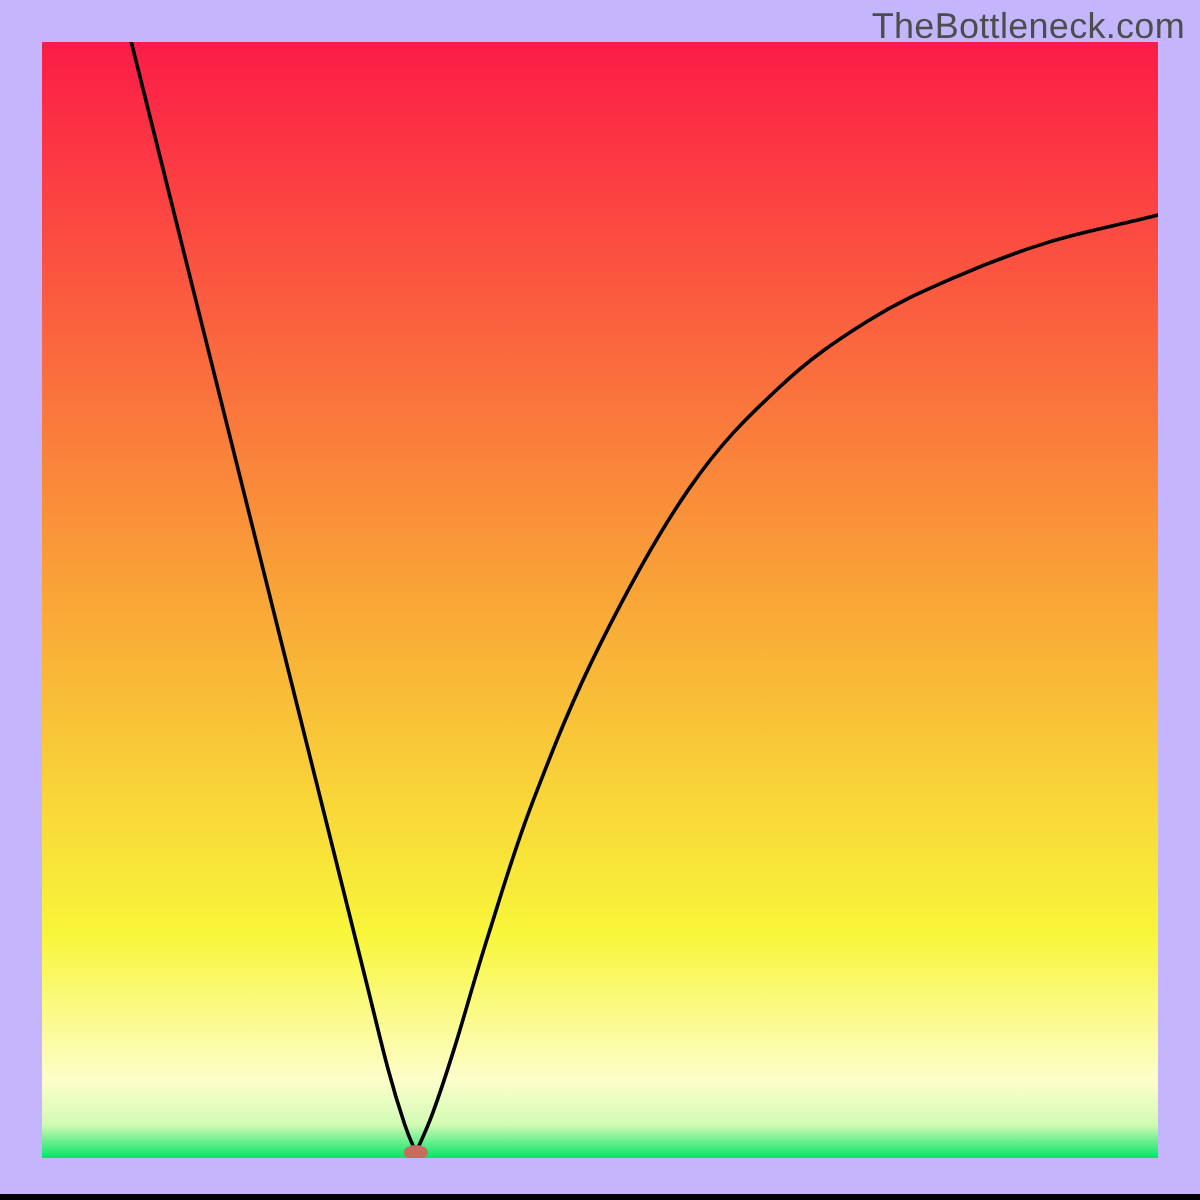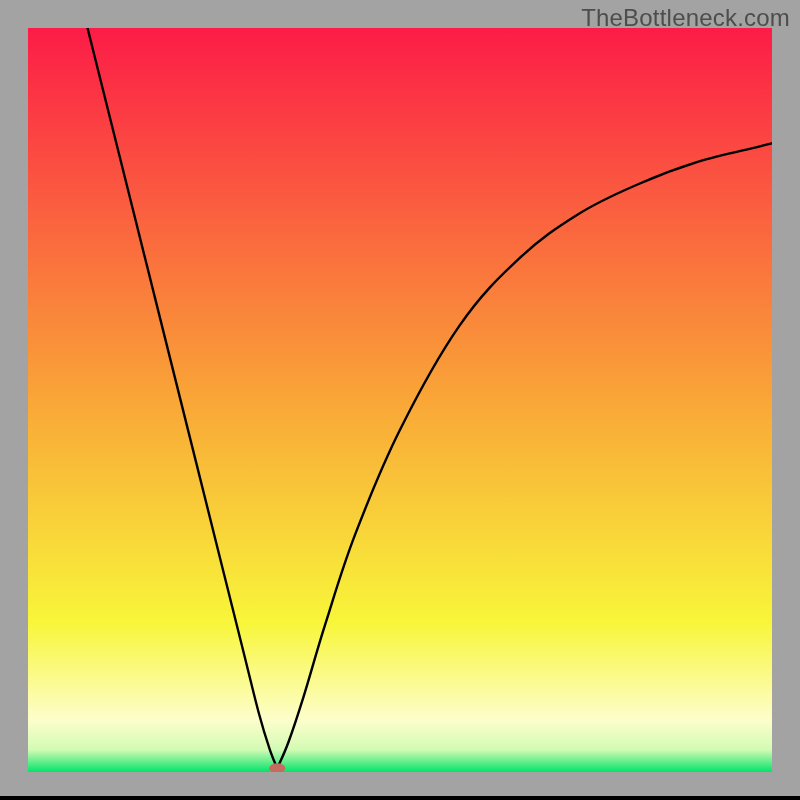--- a/index.html
+++ b/index.html
@@ -8,21 +8,21 @@
     width: 800px;
     height: 800px;
     background: #000;
     overflow: hidden;
     font-family: Arial, Helvetica, sans-serif;
   }
   .frame {
     position: relative;
     width: 800px;
     height: 796px;
-    background: #a3a3a3;
+    background: #c4b5fd;
   }
   .watermark {
     position: absolute;
     top: 4px;
     right: 10px;
     color: #4d4d4d;
     font-size: 24px;
     font-weight: 400;
     letter-spacing: 0.2px;
     z-index: 20;

